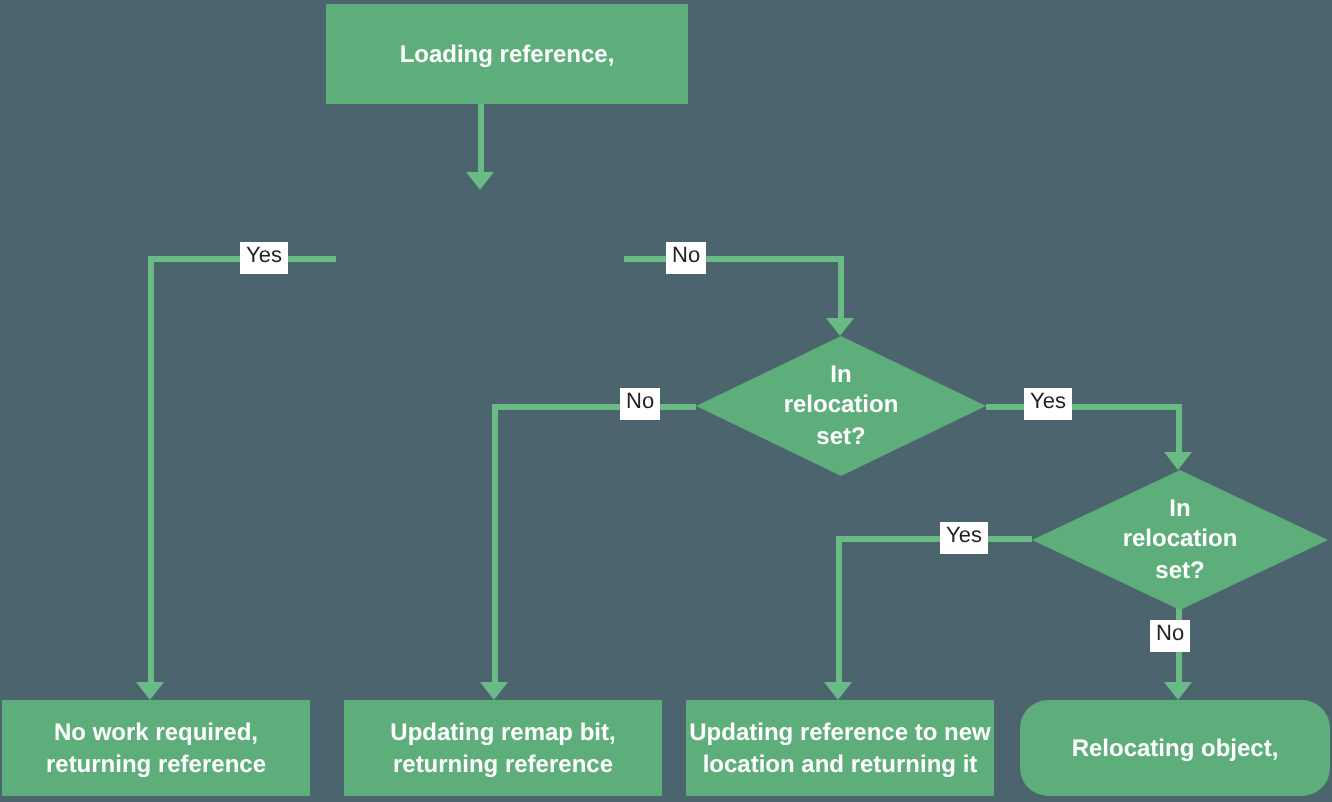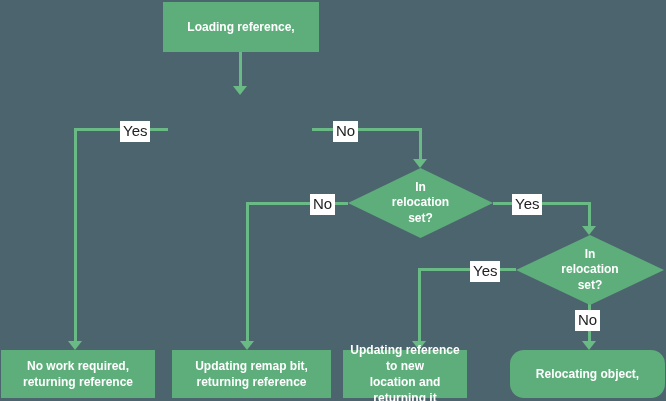--- a/index.html
+++ b/index.html
@@ -40,34 +40,34 @@
     position: absolute;
     width: 0; height: 0;
     border-left: 7px solid transparent;
     border-right: 7px solid transparent;
     border-top: 9px solid var(--line, #69ba84);
   }
   .chip {
     position: absolute;
     background: var(--chip_bg, #ffffff);
     color: var(--chip_text, #222222);
-    font-size: 15px;
+    font-size: 11px;
     line-height: 1.25;
     padding: 1px 3px;
     white-space: nowrap;
   }
 
   
-  #n-start { left: 163px; top: 2px;   width: 156px; height: 50px; }
+  #n-start { left: 163px; top: 2px;   width: 181px; height: 50px; }
   #d-remap { left: 168px; top: 95px;  width: 144px; height: 70px; }
   #d-reloc1{ left: 348px; top: 168px; width: 145px; height: 70px; }
   #d-reloc2{ left: 516px; top: 235px; width: 148px; height: 70px; }
   #n-box1  { left: 1px;   top: 350px; width: 154px; height: 48px; align-items: center; }
   #n-box2  { left: 172px; top: 350px; width: 159px; height: 48px; }
-  #n-box3  { left: 343px; top: 350px; width: 124px; height: 48px; }
+  #n-box3  { left: 343px; top: 350px; width: 154px; height: 48px; }
   #n-box4  { left: 510px; top: 350px; width: 155px; height: 48px; border-radius: 14px; }
 
   
   #e-start-v { left: 239px; top: 52px;  width: 3px;   height: 36px; }
   #e-yes1-h  { left: 74px;  top: 128px; width: 94px;  height: 3px; }
   #e-yes1-v  { left: 74px;  top: 128px; width: 3px;   height: 214px; }
   #e-no1-h   { left: 312px; top: 128px; width: 110px; height: 3px; }
   #e-no1-v   { left: 419px; top: 128px; width: 3px;   height: 34px; }
   #e-no2-h   { left: 246px; top: 202px; width: 102px; height: 3px; }
   #e-no2-v   { left: 246px; top: 202px; width: 3px;   height: 140px; }

